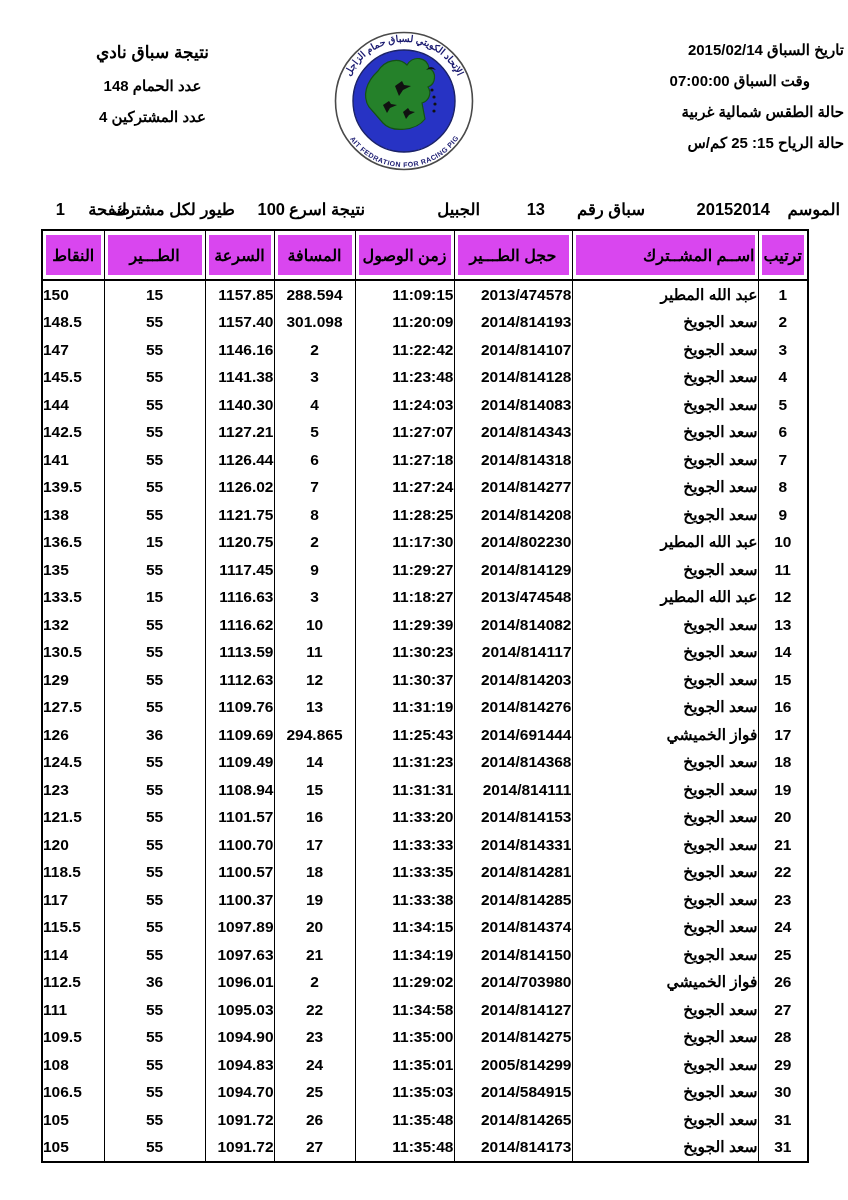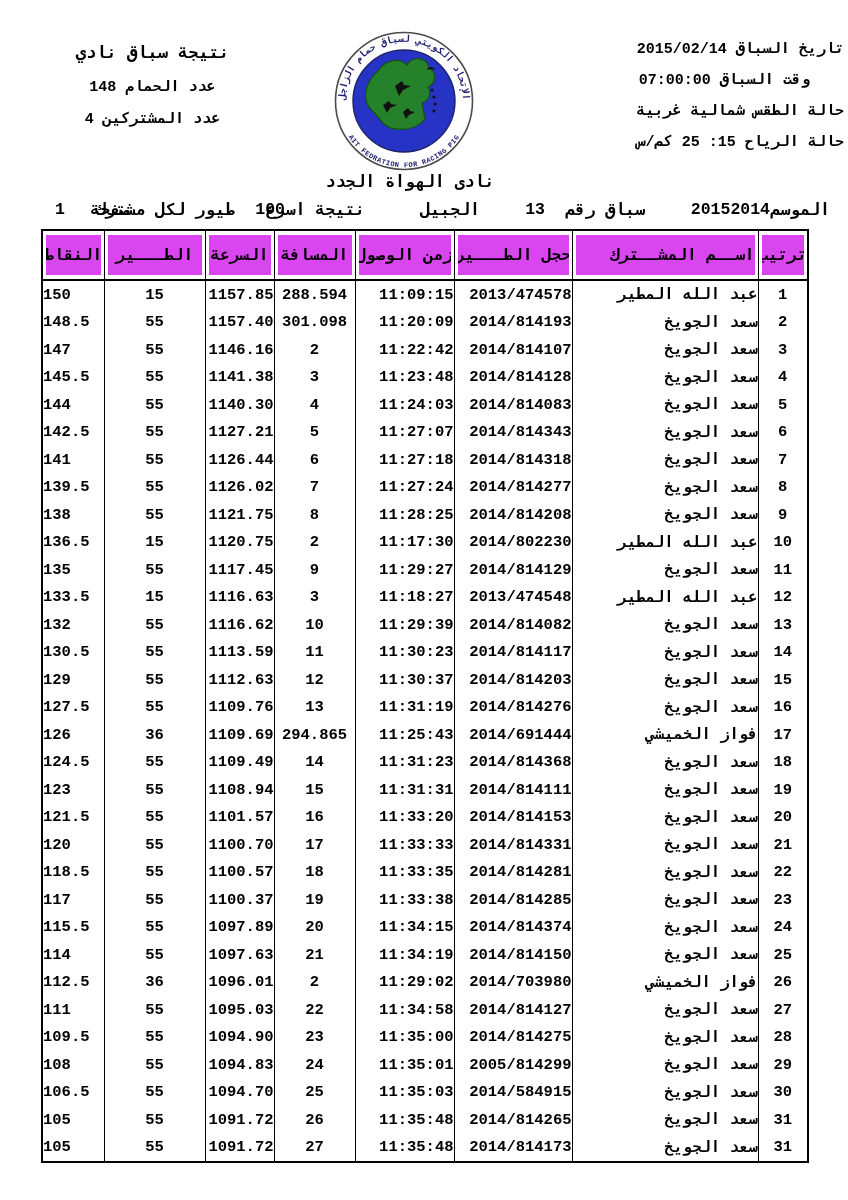--- a/index.html
+++ b/index.html
@@ -1,17 +1,17 @@
 <!DOCTYPE html>
 <html lang="ar"><head>
 <meta charset="utf-8">
 <style>
   html,body{margin:0;padding:0;background:#fff;}
   .page{position:relative;width:848px;height:1200px;background:#ffffff;overflow:hidden;
-        font-family:Liberation Mono, monospace;color:#000;border-radius:12px;}
+        font-family:Liberation Sans, sans-serif;color:#000;border-radius:12px;}
 
   
   .hdr-left{position:absolute;left:55px;top:42px;width:195px;direction:rtl;text-align:center;font-weight:bold;}
   .hdr-left .t1{font-size:17px;margin-bottom:14px;}
   .hdr-left .t2{font-size:15px;margin-bottom:13px;}
 
   
   .hdr-right{position:absolute;right:4px;top:40px;direction:rtl;text-align:right;font-weight:bold;font-size:15px;}
   .hdr-right div{margin-bottom:12px;line-height:19px;white-space:nowrap;}
   .hdr-right .shifted{padding-left:0;padding-right:34px;}
@@ -85,24 +85,23 @@
     </svg>
   </div>
 
   <div class="hdr-right">
     <div>تاريخ السباق 2015/02/14</div>
     <div class="shifted">وقت السباق 07:00:00</div>
     <div>حالة الطقس شمالية غربية</div>
     <div>حالة الرياح 15: 25 كم/س</div>
   </div>
 
-  <div class="club">نادى الهواة الجدد</div>
 
   <div class="info">
-    <span style="right:18px">الموسم</span>
+    <span style="right:8px">الموسم</span>
     <span style="right:78px">20152014</span>
     <span style="right:203px">سباق رقم</span>
     <span style="right:303px">13</span>
     <span style="right:368px">الجبيل</span>
     <span style="right:483px">نتيجة اسرع</span>
     <span style="right:563px">100</span>
     <span style="right:613px">طيور لكل مشترك</span>
     <span style="right:718px">صفحة</span>
     <span style="right:783px">1</span>
   </div>

